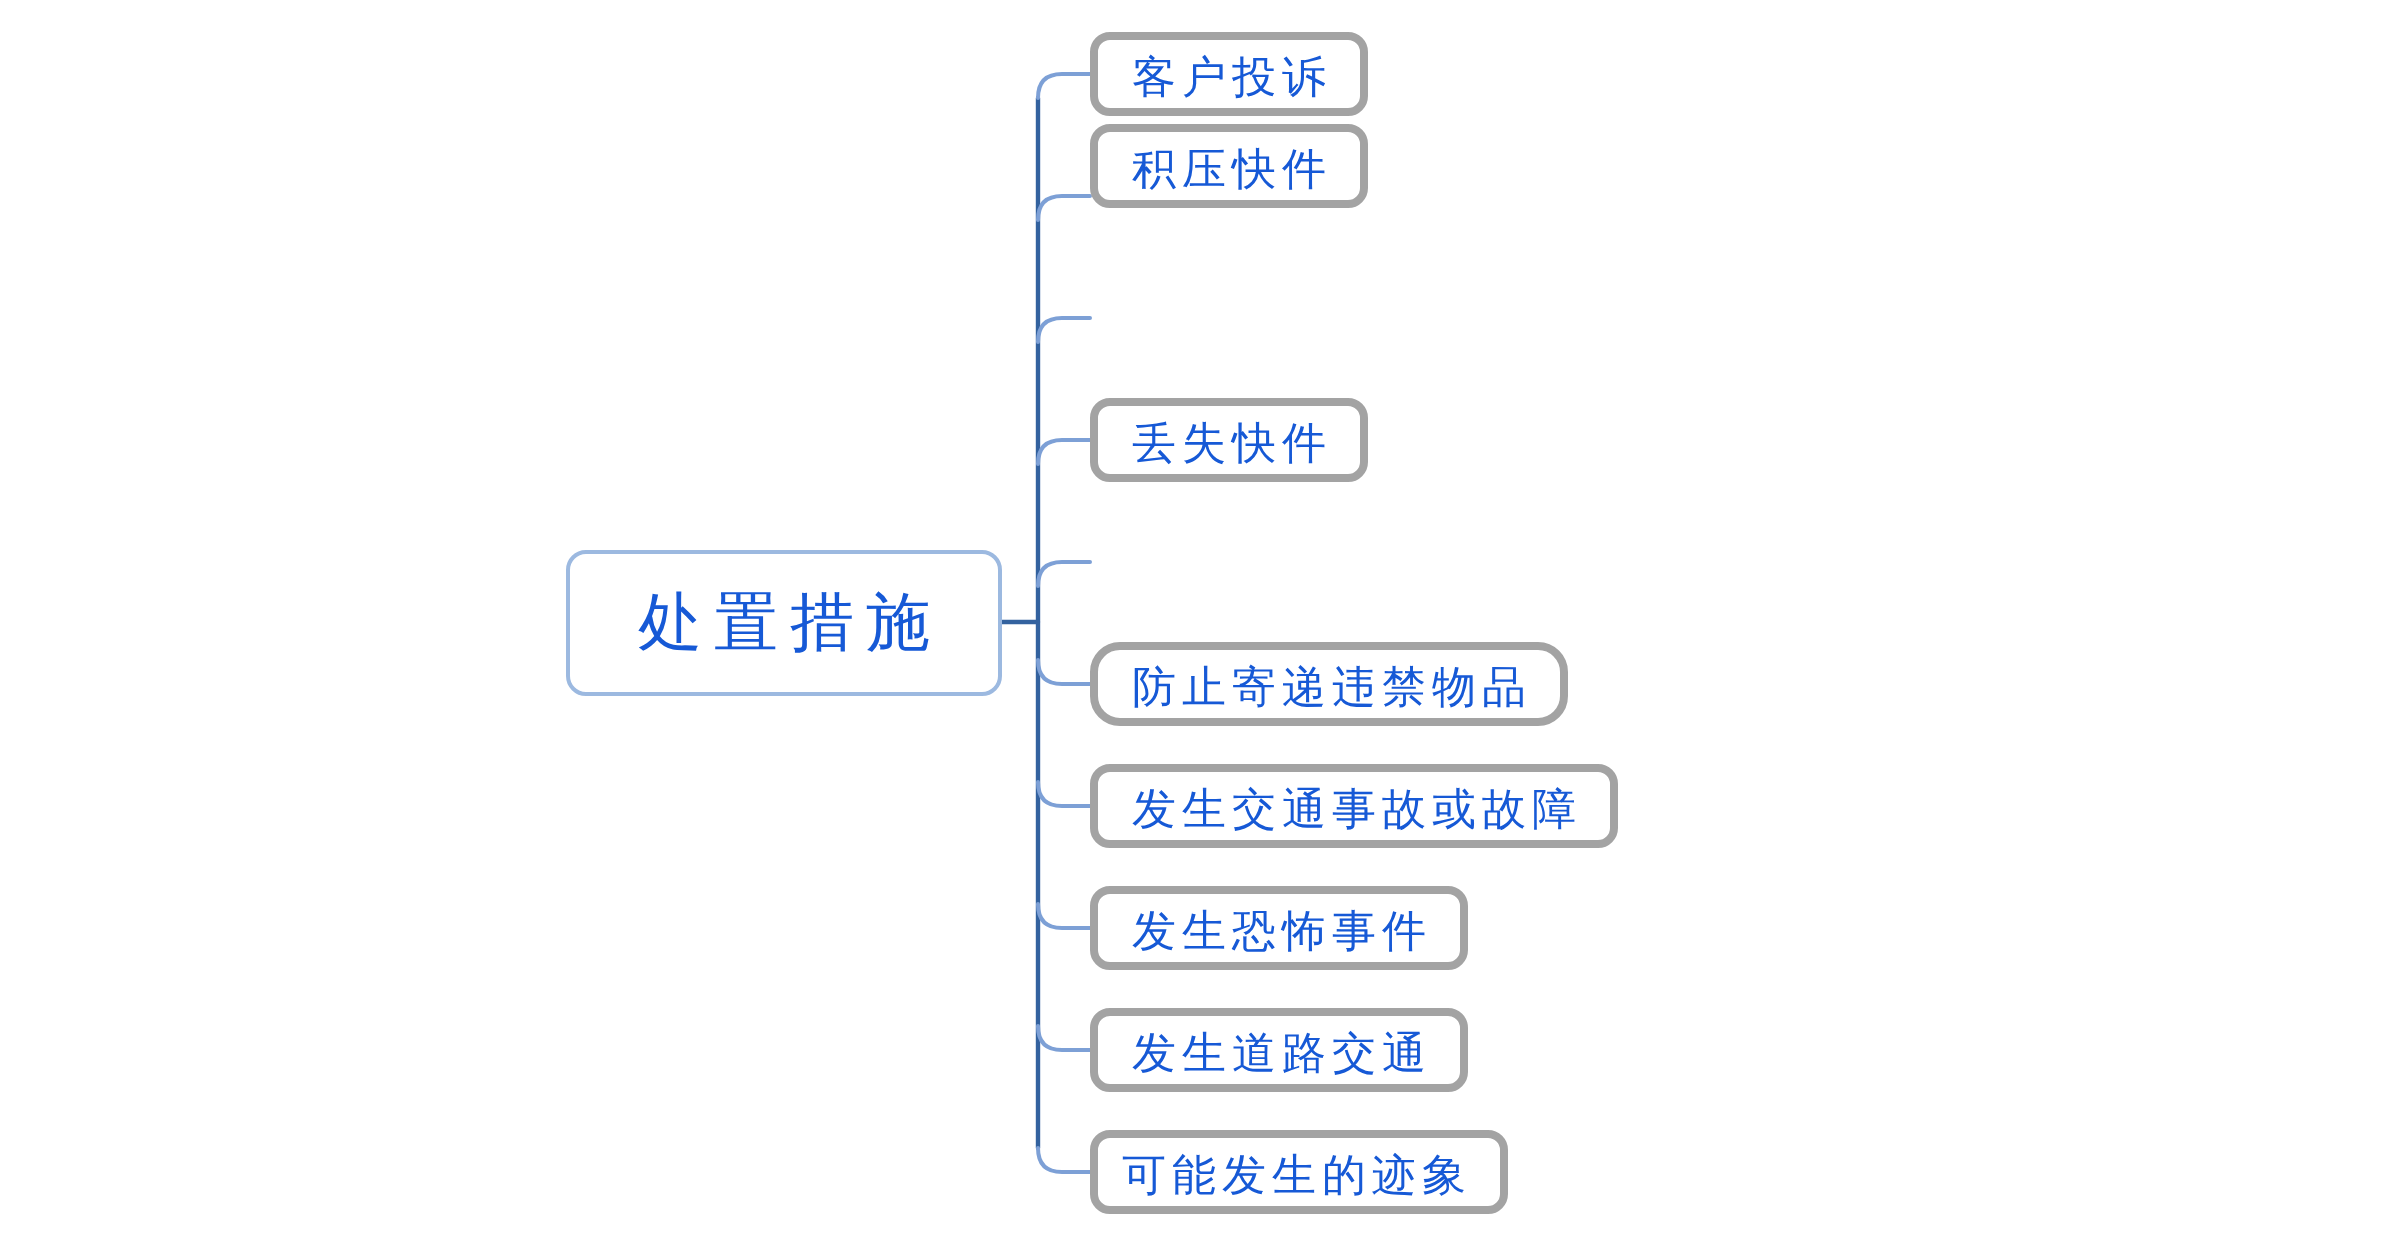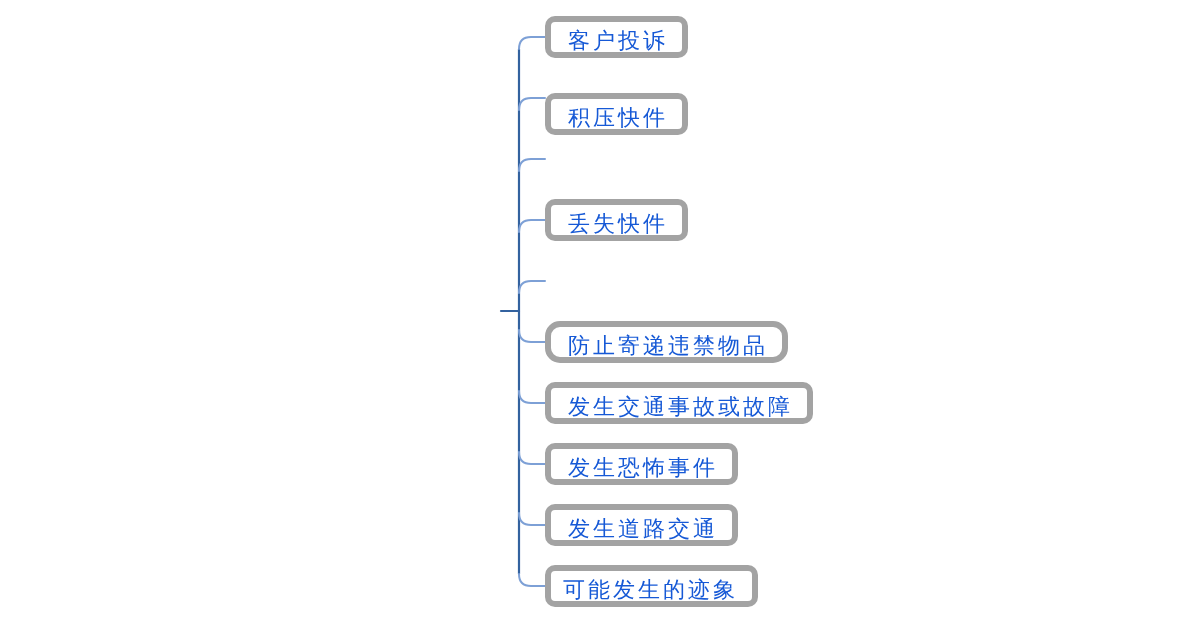--- a/index.html
+++ b/index.html
@@ -38,28 +38,28 @@
     border: 2px solid #9cb9e0;
     font-size: 32px;
     letter-spacing: 6px;
     line-height: 68px;
     padding: 0 28px 0 34px;
     text-align: center;
   }
   .child-node {
     left: 545px;
     height: 42px;
-    border: 6px solid #a3a3a3;
+    border: 4px solid #a3a3a3;
     font-size: 22px;
     letter-spacing: 3px;
     line-height: 37px;
     padding: 0 14px 0 17px;
   }
   .c0 { top: 16px; }
-  .c1 { top: 93px; text-align: right; }
+  .c1 { top: 62px; text-align: right; }
   .c2 { top: 138px; }
   .c3 { top: 199px; text-align: center; }
   .c4 { top: 260px; }
   .c5 { top: 321px; border-radius: 15px; }
   .c6 { top: 382px; }
   .c7 { top: 443px; }
   .c8 { top: 504px; }
   .c9 { top: 565px; padding-left: 12px; }
 </style>
 </head>
@@ -81,20 +81,21 @@
     <path d="M 545 281 L 531 281 Q 519 281 519 293" fill="none" stroke="#7da0d6" stroke-width="2" stroke-linecap="round"></path>
 
     <path d="M 545 342 L 531 342 Q 519 342 519 330" fill="none" stroke="#7da0d6" stroke-width="2" stroke-linecap="round"></path>
     <path d="M 545 403 L 531 403 Q 519 403 519 391" fill="none" stroke="#7da0d6" stroke-width="2" stroke-linecap="round"></path>
     <path d="M 545 464 L 531 464 Q 519 464 519 452" fill="none" stroke="#7da0d6" stroke-width="2" stroke-linecap="round"></path>
     <path d="M 545 525 L 531 525 Q 519 525 519 513" fill="none" stroke="#7da0d6" stroke-width="2" stroke-linecap="round"></path>
 
     <path d="M 519 574 Q 519 586 531 586 L 545 586" fill="none" stroke="#7da0d6" stroke-width="2" stroke-linecap="round"></path>
   </svg>
 
+  <div class="node root-node">处置措施</div>
 
   <div class="node child-node c0">客户投诉</div>
   <div class="node child-node c1">积压快件</div>
   <div class="node child-node c3">丢失快件</div>
   <div class="node child-node c5">防止寄递违禁物品</div>
   <div class="node child-node c6">发生交通事故或故障</div>
   <div class="node child-node c7">发生恐怖事件</div>
   <div class="node child-node c8">发生道路交通</div>
   <div class="node child-node c9">可能发生的迹象</div>
 

